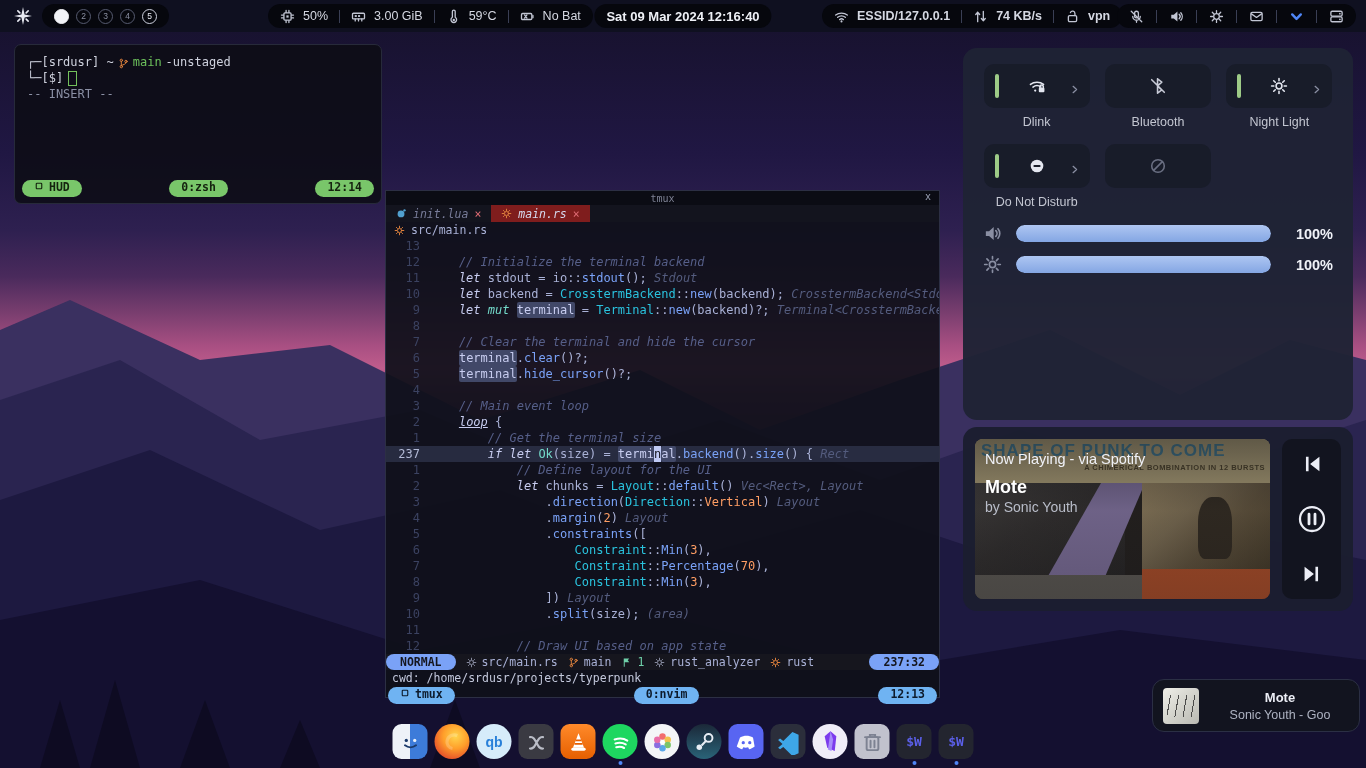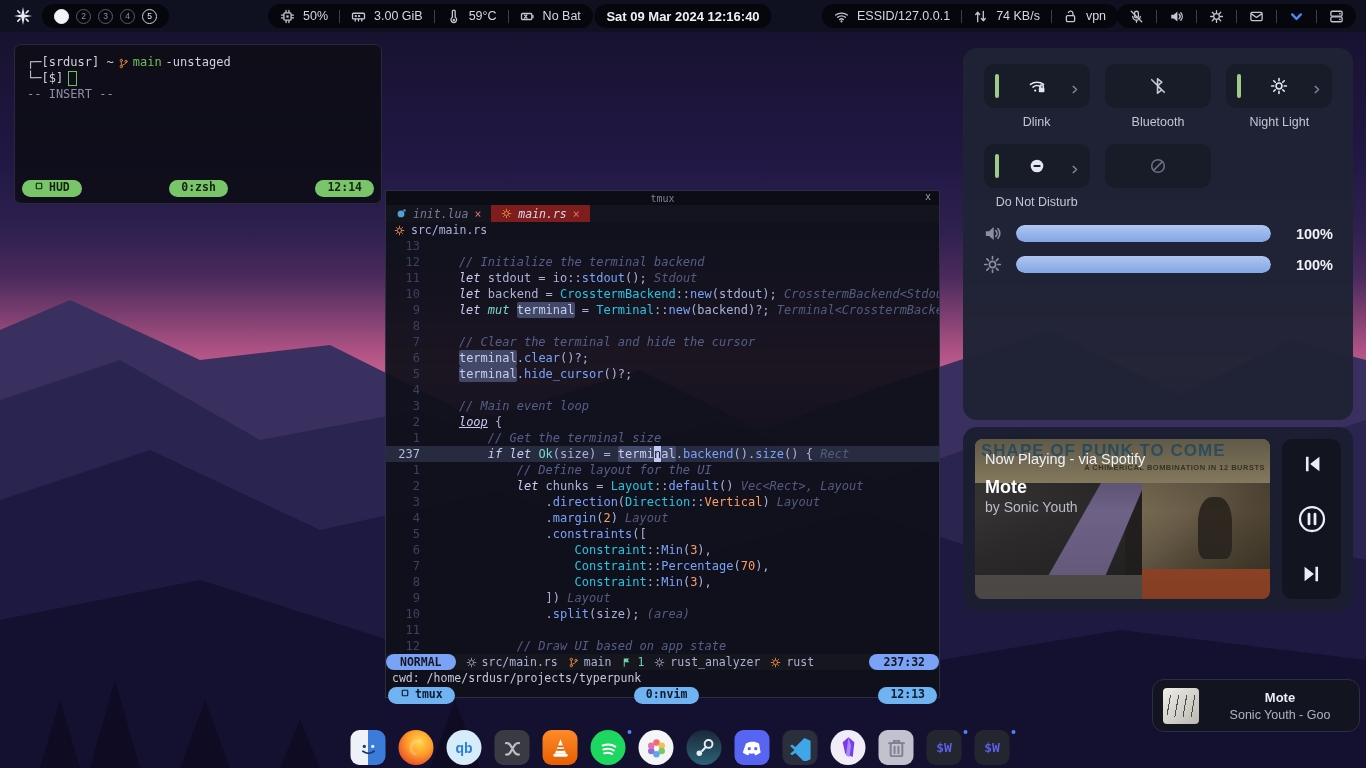--- a/index.html
+++ b/index.html
@@ -129,21 +129,21 @@
   .notif-art{width:36px;height:36px;border-radius:4px;flex:none;
     background:linear-gradient(135deg,#efefe9 0%,#d9d9d2 40%,#b9b9b2 100%);position:relative;overflow:hidden;}
   .notif-art:before{content:"";position:absolute;left:4px;top:7px;width:28px;height:22px;
     background:repeating-linear-gradient(100deg,transparent 0 3px,#2a2a2a 3px 4px,transparent 4px 8px);opacity:.8;}
   .notif-title{color:#eceef6;font-size:13px;font-weight:bold;text-align:center;}
   .notif-sub{color:#aeb3c2;font-size:12.5px;text-align:center;margin-top:3px;}
   .notif-text{flex:1;}
 
   
   .dock{position:absolute;left:50%;transform:translateX(-50%);bottom:3px;display:flex;gap:7px;z-index:25;align-items:flex-start;}
-  .dock-item{display:flex;flex-direction:row;gap:2px;}
+  .dock-item{display:flex;flex-direction:column;align-items:center;gap:2px;}
   .tile{width:35px;height:35px;border-radius:9px;display:flex;align-items:center;justify-content:center;overflow:hidden;position:relative;}
   .tile svg{width:26px;height:26px;}
   .run-dot{width:4px;height:4px;border-radius:50%;background:#4f86f7;}
   .run-dot.off{background:transparent;}
   .sw-text{font-size:13px;font-weight:bold;color:#5b5fe8;font-family:"DejaVu Sans Mono",monospace;}
 </style>
 </head>
 <body>
 
 <div id="wallpaper">
@@ -197,21 +197,21 @@
     <span class="sep"></span>
     <span class="tb-ic"><svg viewBox="0 0 16 16" width="100%" height="100%" fill="none" stroke="currentColor" stroke-width="1.4" stroke-linecap="round" stroke-linejoin="round">
           <rect x="1.6" y="4.8" width="11" height="6.4" rx="1.2"></rect>
           <path d="M13.8 6.8v2.4M4.8 6.3l2.6 3.4M7.4 6.3l-2.6 3.4"></path>
         </svg></span>
     <span>No Bat</span>
   </div>
   <div class="pill" style="left:50%;transform:translateX(-50%);font-weight:bold;font-size:13px;color:#eef0f6;">
     <span>Sat  09 Mar 2024  12:16:40</span>
   </div>
-  <div class="pill" style="left:822px;">
+  <div class="pill" style="left:822px;font-weight:bold;">
     <span class="tb-ic"><svg viewBox="0 0 16 16" width="100%" height="100%" fill="none" stroke="currentColor" stroke-width="1.4" stroke-linecap="round" stroke-linejoin="round">
           <path d="M1.8 6.4C5.2 3.6 10.8 3.6 14.2 6.4M3.9 8.9c2.4-1.9 5.8-1.9 8.2 0M6 11.2c1.2-.9 2.8-.9 4 0"></path>
           <circle cx="8" cy="13.2" r="1.1" fill="currentColor" stroke="none"></circle>
         </svg></span>
     <span>ESSID/127.0.0.1</span>
     <span class="sep"></span>
     <span class="tb-ic"><svg viewBox="0 0 16 16" width="100%" height="100%" fill="none" stroke="currentColor" stroke-width="1.4" stroke-linecap="round" stroke-linejoin="round">
           <path d="M5 13.5V3.5M5 3.5L2.9 5.8M5 3.5l2.1 2.3M11 2.5v10M11 12.5l-2.1-2.3M11 12.5l2.1-2.3"></path>
         </svg></span>
     <span>74 KB/s</span>
@@ -320,21 +320,21 @@
     <span class="s-ic" style="color:#e0823d;"><svg viewBox="0 0 16 16" width="100%" height="100%" fill="none" stroke="currentColor" stroke-width="1.4" stroke-linecap="round" stroke-linejoin="round">
           <circle cx="8" cy="8" r="3"></circle>
           <path d="M8 1.7v2.1M8 12.2v2.1M1.7 8h2.1M12.2 8h2.1M3.5 3.5L5 5M11 11l1.5 1.5M12.5 3.5L11 5M5 11l-1.5 1.5"></path>
         </svg></span>
     <span>src/main.rs</span>
   </div>
   <div class="code">
       <div class="crow"><span class="ln">13</span></div>
       <div class="crow"><span class="ln">12</span><span class="tk-cm">    // Initialize the terminal backend</span></div>
       <div class="crow"><span class="ln">11</span><span class="tk-kw">    let </span><span class="tk-pr">stdout = io::</span><span class="tk-fn">stdout</span><span class="tk-pr">(); </span><span class="tk-hint">Stdout</span></div>
-      <div class="crow"><span class="ln">10</span><span class="tk-kw">    let </span><span class="tk-pr">backend = </span><span class="tk-ty">CrosstermBackend</span><span class="tk-pr">::</span><span class="tk-fn">new</span><span class="tk-pr">(stdout); </span><span class="tk-hint">CrosstermBackend&lt;Stdout</span></div>
+      <div class="crow"><span class="ln">10</span><span class="tk-kw">    let </span><span class="tk-pr">backend = </span><span class="tk-ty">CrosstermBackend</span><span class="tk-pr">::</span><span class="tk-fn">new</span><span class="tk-pr">(backend); </span><span class="tk-hint">CrosstermBackend&lt;Stdout</span></div>
       <div class="crow"><span class="ln">9</span><span class="tk-kw">    let </span><span class="tk-mut">mut </span><span class="tk-hl">terminal</span><span class="tk-pr"> = </span><span class="tk-ty">Terminal</span><span class="tk-pr">::</span><span class="tk-fn">new</span><span class="tk-pr">(backend)?; </span><span class="tk-hint">Terminal&lt;CrosstermBacken</span></div>
       <div class="crow"><span class="ln">8</span></div>
       <div class="crow"><span class="ln">7</span><span class="tk-cm">    // Clear the terminal and hide the cursor</span></div>
       <div class="crow"><span class="ln">6</span><span class="tk-pr">    </span><span class="tk-hl">terminal</span><span class="tk-pr">.</span><span class="tk-fn">clear</span><span class="tk-pr">()?;</span></div>
       <div class="crow"><span class="ln">5</span><span class="tk-pr">    </span><span class="tk-hl">terminal</span><span class="tk-pr">.</span><span class="tk-fn">hide_cursor</span><span class="tk-pr">()?;</span></div>
       <div class="crow"><span class="ln">4</span></div>
       <div class="crow"><span class="ln">3</span><span class="tk-cm">    // Main event loop</span></div>
       <div class="crow"><span class="ln">2</span><span class="tk-pr">    </span><span class="tk-lp">loop</span><span class="tk-pr"> {</span></div>
       <div class="crow"><span class="ln">1</span><span class="tk-cm">        // Get the terminal size</span></div>
       <div class="crow cur"><span class="ln">237</span><span class="tk-kw">        if let </span><span class="tk-tg">Ok</span><span class="tk-pr">(size) = </span><span class="tk-hl">termi</span><span class="tk-cur">n</span><span class="tk-hl">al</span><span class="tk-pr">.</span><span class="tk-fn">backend</span><span class="tk-pr">().</span><span class="tk-fn">size</span><span class="tk-pr">() { </span><span class="tk-hint">Rect</span></div>

